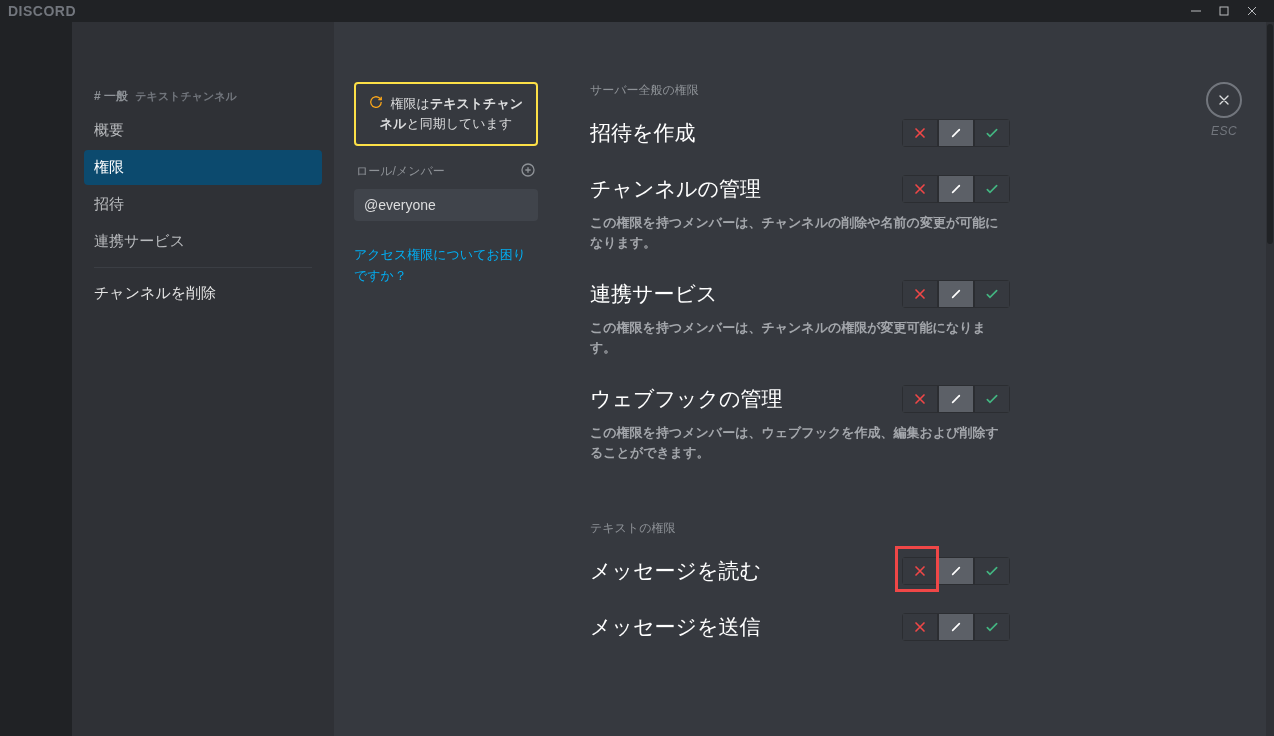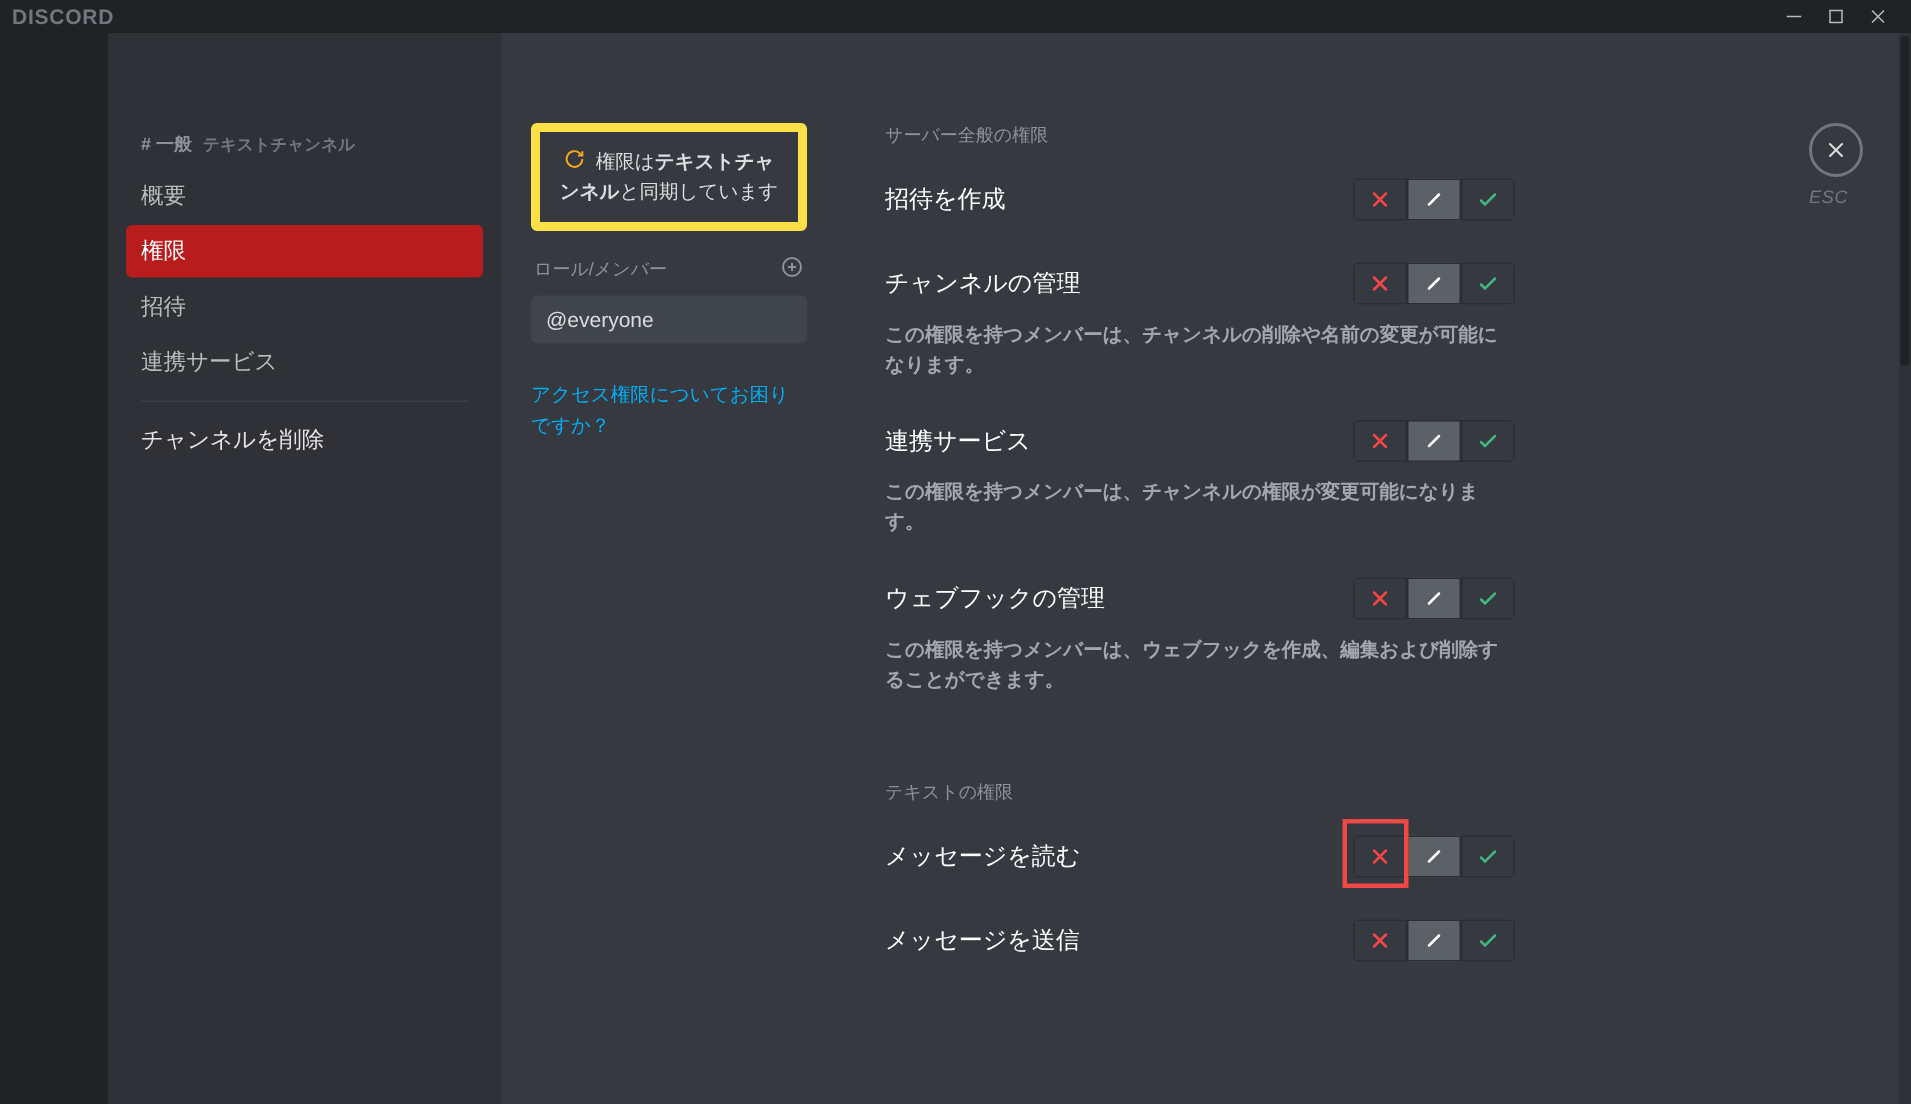--- a/index.html
+++ b/index.html
@@ -12,55 +12,55 @@
 
 .app { display: flex; height: calc(100% - 22px); }
 
 .left-rail { width: 72px; background: #202225; }
 
 .settings-sidebar { width: 262px; background: #2f3136; padding: 60px 12px 20px 12px; }
 .sidebar-header { color: #8e9297; font-size: 12px; font-weight: 600; padding: 6px 10px 6px 10px; }
 .sidebar-header .hash { color: #8e9297; }
 .sidebar-header .sub { color: #72767d; font-size: 11px; margin-left: 4px; }
 .sidebar-item { padding: 8px 10px; border-radius: 4px; color: #b9bbbe; font-size: 15px; cursor: pointer; margin: 2px 0; }
-.sidebar-item.selected { background: #b91c1c; color: #fff; }
+.sidebar-item.selected { background: #0c4a6e; color: #fff; }
 .sidebar-sep { height: 1px; background: #3b3e44; margin: 8px 10px; }
 .sidebar-item.danger { color: #e5e5e5; }
 
 .content { flex: 1; background: #36393f; position: relative; overflow: hidden; }
 .content-inner { display: flex; height: 100%; }
 
 .roles-column { width: 216px; padding: 60px 12px 20px 20px; }
-.sync-box { border: 6px solid #fde047; border-radius: 4px; padding: 10px 12px; color: #dcddde; font-size: 13px; text-align: center; line-height: 1.5; }
+.sync-box { border: 2px solid #fde047; border-radius: 4px; padding: 10px 12px; color: #dcddde; font-size: 13px; text-align: center; line-height: 1.5; }
 .sync-box .bold { font-weight: 600; }
 .sync-icon { display: inline-block; vertical-align: middle; margin-right: 4px; }
 
 .roles-label-row { display: flex; align-items: center; justify-content: space-between; padding: 16px 2px 8px 2px; color: #8e9297; font-size: 12px; }
 .role-item { background: #40444b; border-radius: 4px; padding: 8px 10px; color: #dcddde; font-size: 14px; cursor: pointer; }
 .help-link { color: #00aff4; font-size: 13px; margin-top: 24px; line-height: 1.6; cursor: pointer; }
 
 .perm-column { flex: 1; padding: 60px 40px 8px 40px; max-width: 500px; overflow-y: auto; }
 .perm-section-title { color: #8e9297; font-size: 12px; margin-bottom: 20px; }
 
 .perm-row { margin-bottom: 28px; }
 .perm-head { display: flex; align-items: center; justify-content: space-between; }
-.perm-title { color: #fff; font-size: 16px; font-weight: 500; }
+.perm-title { color: #fff; font-size: 21px; font-weight: 500; }
 .perm-desc { color: #a3a6ab; font-size: 13px; margin-top: 10px; line-height: 1.5; font-weight: bold; }
 
 .tri-toggle { display: flex; border-radius: 4px; overflow: hidden; }
 .tri-btn { width: 36px; height: 28px; display: flex; align-items: center; justify-content: center; cursor: pointer; background: #36393f; border: 1px solid #2b2d31; }
 .tri-btn.deny { color: #f04747; }
 .tri-btn.pass { color: #b9bbbe; }
 .tri-btn.allow { color: #43b581; }
 .tri-btn.active-pass { background: #5c6067; color: #fff; }
 .tri-btn svg { width: 16px; height: 16px; }
 
 .highlight-box { position: absolute; border: 3px solid #f04747; pointer-events: none; }
 
-.close-area { position: absolute; top: 60px; right: 32px; text-align: left; font-style: italic; }
+.close-area { position: absolute; top: 60px; right: 32px; text-align: center; font-style: italic; }
 .close-btn { width: 36px; height: 36px; border: 2px solid #72767d; border-radius: 50%; display: flex; align-items: center; justify-content: center; cursor: pointer; color: #dcddde; }
 .close-label { color: #72767d; font-size: 12px; margin-top: 6px; letter-spacing: 0.5px; }
 
 .scrollbar-track { position: absolute; right: 0; top: 0; width: 8px; height: 100%; background: #2f3136; }
 .scrollbar-thumb { position: absolute; right: 1px; top: 2px; width: 6px; height: 220px; background: #202225; border-radius: 3px; }
 
 .section-gap { height: 30px; }
 </style>
 </head>
 <body>

